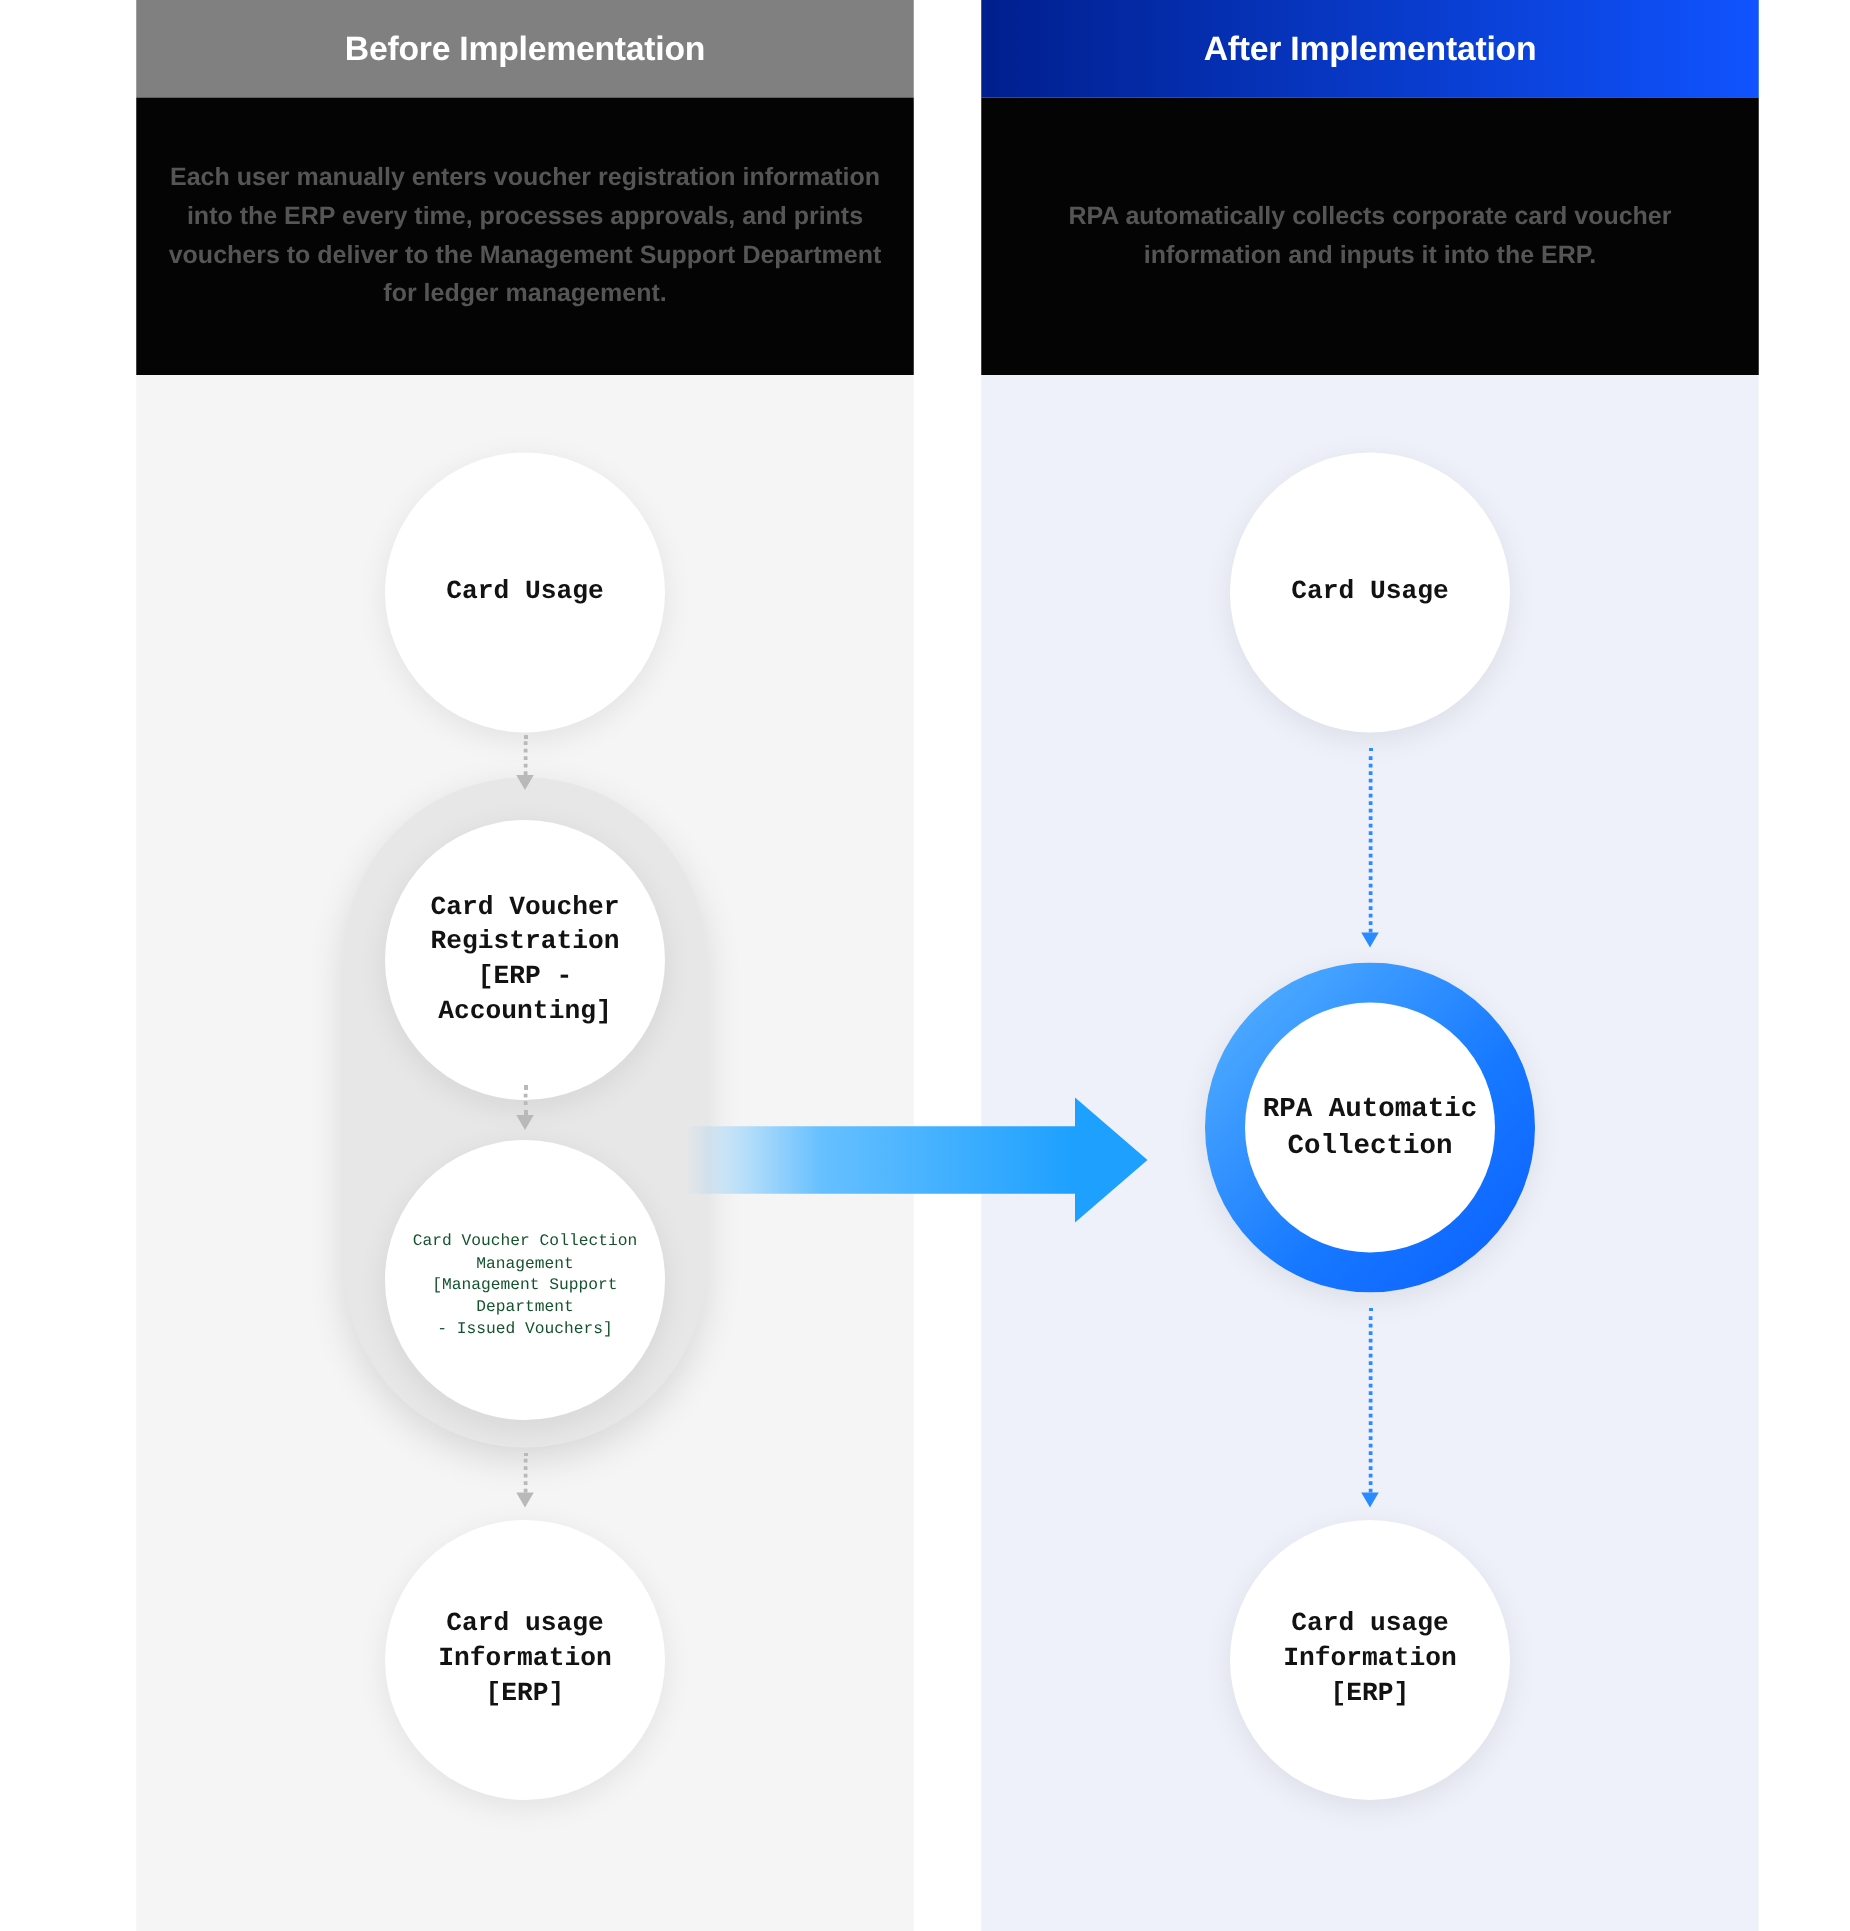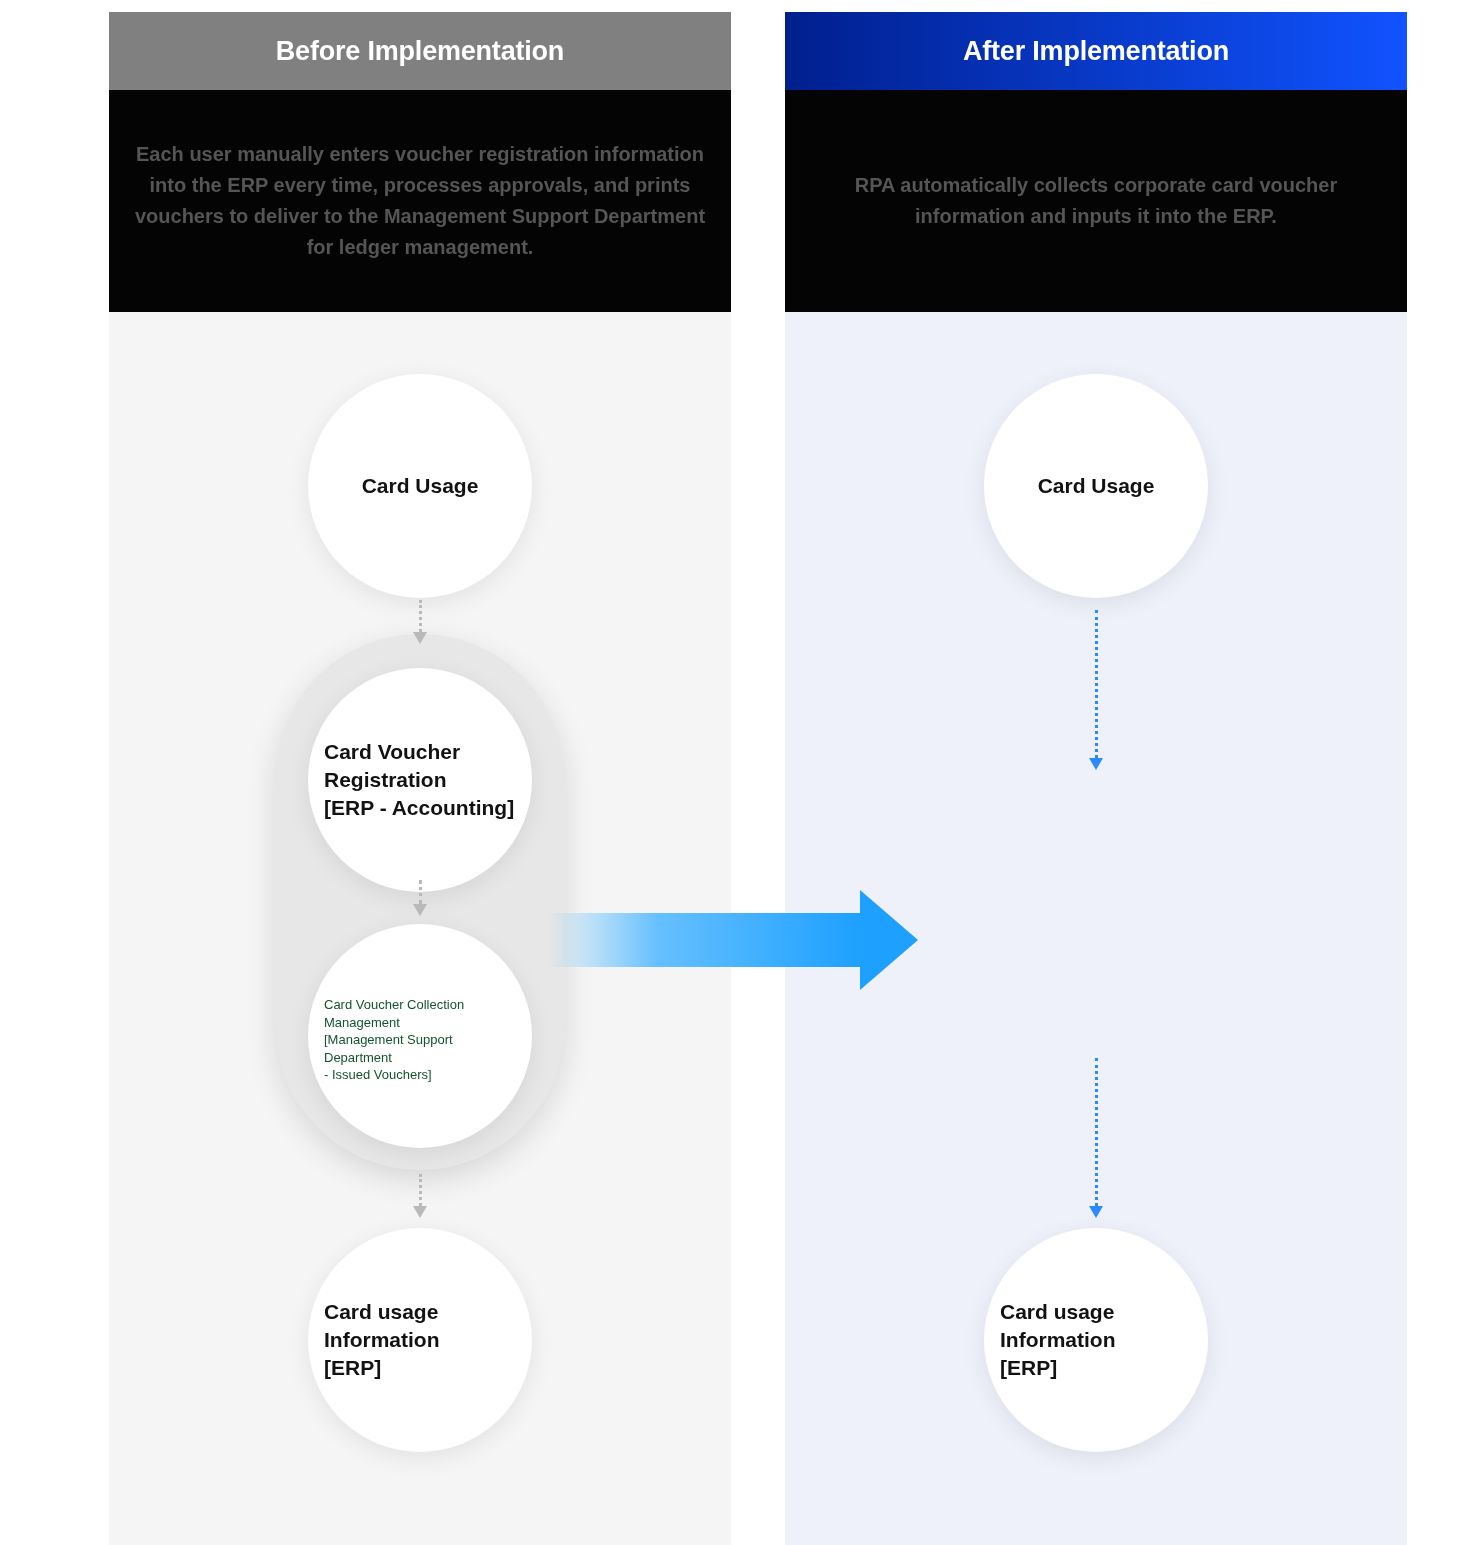--- a/index.html
+++ b/index.html
@@ -1,17 +1,17 @@
 <!DOCTYPE html>
 <html><head>
 <meta charset="utf-8">
 <style>
   * { box-sizing: border-box; margin: 0; padding: 0; }
   html, body { width: 1480px; height: 1545px; background: #ffffff; font-family: -apple-system, "SF Pro Display", "Segoe UI", Arial, sans-serif; }
-  .stage { position: relative; width: 1480px; height: 1354px; margin-top: 12px; }
+  .stage { position: relative; width: 1480px; height: 1354px; }
 
   
   .col {
     position: absolute;
     top: 0;
     width: 622px;
     height: 1545px;
     display: flex;
     flex-direction: column;
   }
@@ -58,23 +58,24 @@
     left: 50%;
     transform: translateX(-50%);
     width: 224px;
     height: 224px;
     border-radius: 50%;
     background: #ffffff;
     display: flex;
     flex-direction: column;
     align-items: center;
     justify-content: center;
-    text-align: left;
+    text-align: center;
     padding: 0 16px;
     box-shadow: 0 6px 24px rgba(0,0,0,0.08);
+    font-family: Liberation Mono, monospace;
   }
   .node .main {
     color: #121212;
     font-size: 21px;
     font-weight: 600;
     line-height: 1.32;
   }
   .node .sub {
     margin-top: 8px;
     color: #14532d;
@@ -217,20 +218,25 @@
 
       <div class="node" style="top:62px">
         <div class="main">Card Usage</div>
       </div>
 
       <div class="v-arrow blue" style="top:298px;height:160px">
         <div class="shaft"></div>
           <div class="head"></div>
       </div>
 
+      <div class="node rpa" style="top:470px">
+        <div class="inner">
+          <div class="main">RPA Automatic Collection</div>
+        </div>
+      </div>
 
       <div class="v-arrow blue" style="top:746px;height:160px">
         <div class="shaft"></div>
           <div class="head"></div>
       </div>
 
       <div class="node" style="top:916px">
         <div class="main">Card usage Information<br>[ERP]</div>
       </div>
 

